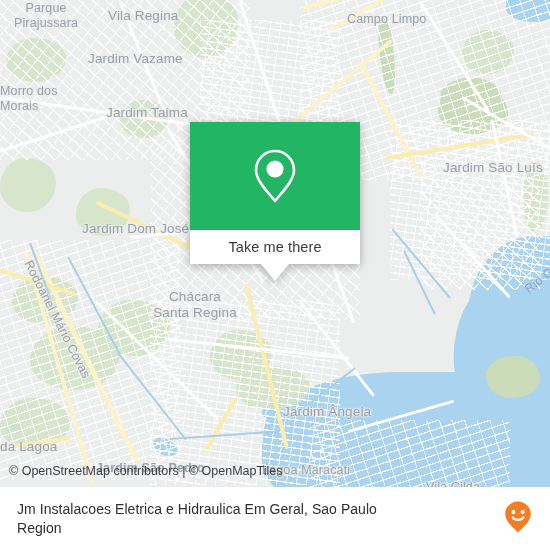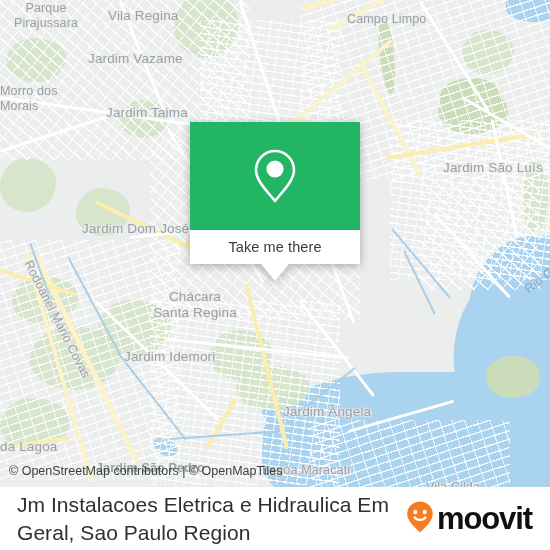--- a/index.html
+++ b/index.html
@@ -138,21 +138,21 @@
     position: absolute;
     left: 0; top: 487px;
     width: 550px; height: 63px;
     background: #ffffff;
     display: flex; align-items: center;
     justify-content: space-between;
     padding: 0 18px 0 17px;
     z-index: 50;
   }
   .footer-title {
-    font-size: 21px;
+    font-size: 14px;
     color: #2f2f2f;
     line-height: 1.33;
     max-width: 385px;
     letter-spacing: .05px;
   }
   .brand {
     display: flex; align-items: center;
     gap: 3px;
   }
   .brand-word {
@@ -255,21 +255,20 @@
       <div class="place big" style="left:108px;top:8px;">Vila Regina</div>
       <div class="place" style="left:347px;top:12px;">Campo Limpo</div>
       <div class="place big" style="left:88px;top:51px;">Jardim Vazame</div>
       <div class="place" style="left:0px;top:84px;">Morro dos
 Morais</div>
       <div class="place big" style="left:76px;top:105px;margin-left:30px;">Jardim Taima</div>
       <div class="place big" style="left:82px;top:177px;margin-top:44px;">Jardim Dom José</div>
       <div class="place big" style="left:443px;top:160px;">Jardim São Luís</div>
       <div class="place big ctr" style="left:140px;top:289px;width:110px;">Chácara
 Santa Regina</div>
-      <div class="place big" style="left:124px;top:349px;">Jardim Idemori</div>
       <div class="place rot" style="left:34px;top:258px;transform:rotate(63deg);">Rodoanel Mário Covas</div>
       <div class="place big" style="left:0px;top:439px;">da Lagoa</div>
       <div class="place big" style="left:283px;top:404px;">Jardim Ângela</div>
       <div class="place" style="left:96px;top:461px;font-weight:bold;">Jardim São Pedro</div>
       <div class="place" style="left:262px;top:463px;">Lagoa Maracati</div>
       <div class="place" style="left:390px;top:480px;margin-left:36px;">Vila Cilda</div>
       <div class="place water-lbl rot" style="left:522px;top:285px;transform:rotate(-38deg);">Rio G</div>
 
     </div>
 
@@ -295,17 +294,16 @@
     <div class="footer-title">Jm Instalacoes Eletrica e Hidraulica Em Geral, Sao Paulo Region</div>
     <div class="brand">
       <span>
         <svg width="28" height="34" viewBox="0 0 28 34" aria-hidden="true">
           <path d="M14 1.5 C6.8 1.5 1.2 7.1 1.2 14.1 C1.2 21.6 9 27.4 14 32.5 C19 27.4 26.8 21.6 26.8 14.1 C26.8 7.1 21.2 1.5 14 1.5 Z" fill="#f57c20"></path>
           <ellipse cx="9.3" cy="12" rx="2.0" ry="2.3" fill="#ffffff"></ellipse>
           <ellipse cx="18.7" cy="12" rx="2.0" ry="2.3" fill="#ffffff"></ellipse>
           <path d="M8.6 17.4 C10.6 20.6 17.4 20.6 19.4 17.4" fill="none" stroke="#ffffff" stroke-width="2.3" stroke-linecap="round"></path>
         </svg>
       </span>
-      <span class="brand-word">moovit</span>
     </div>
   </div>
 
 </div>
 
 </body></html>

